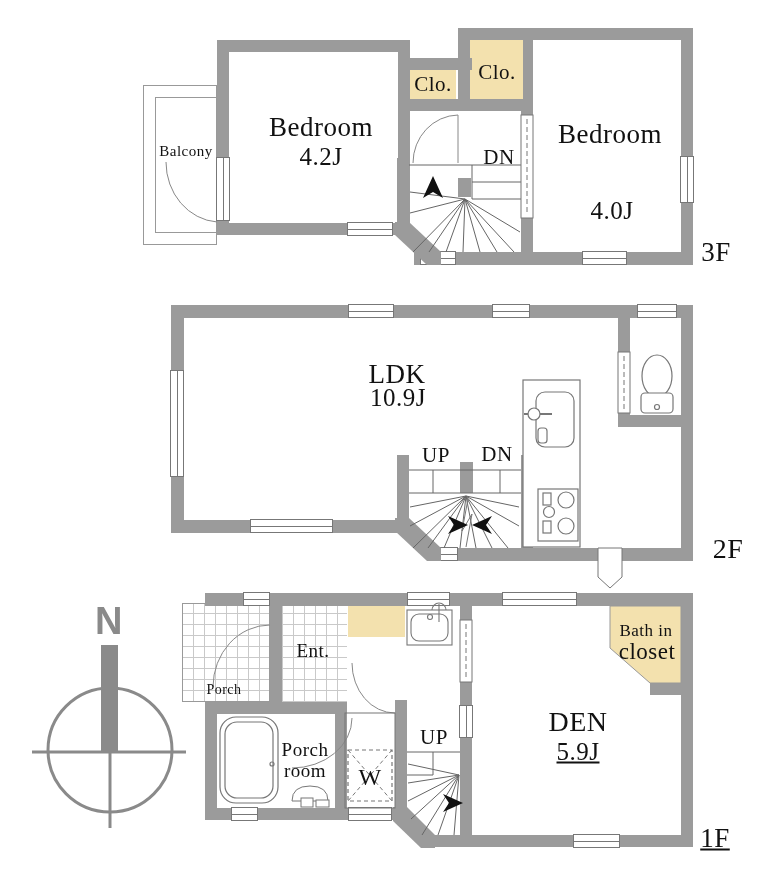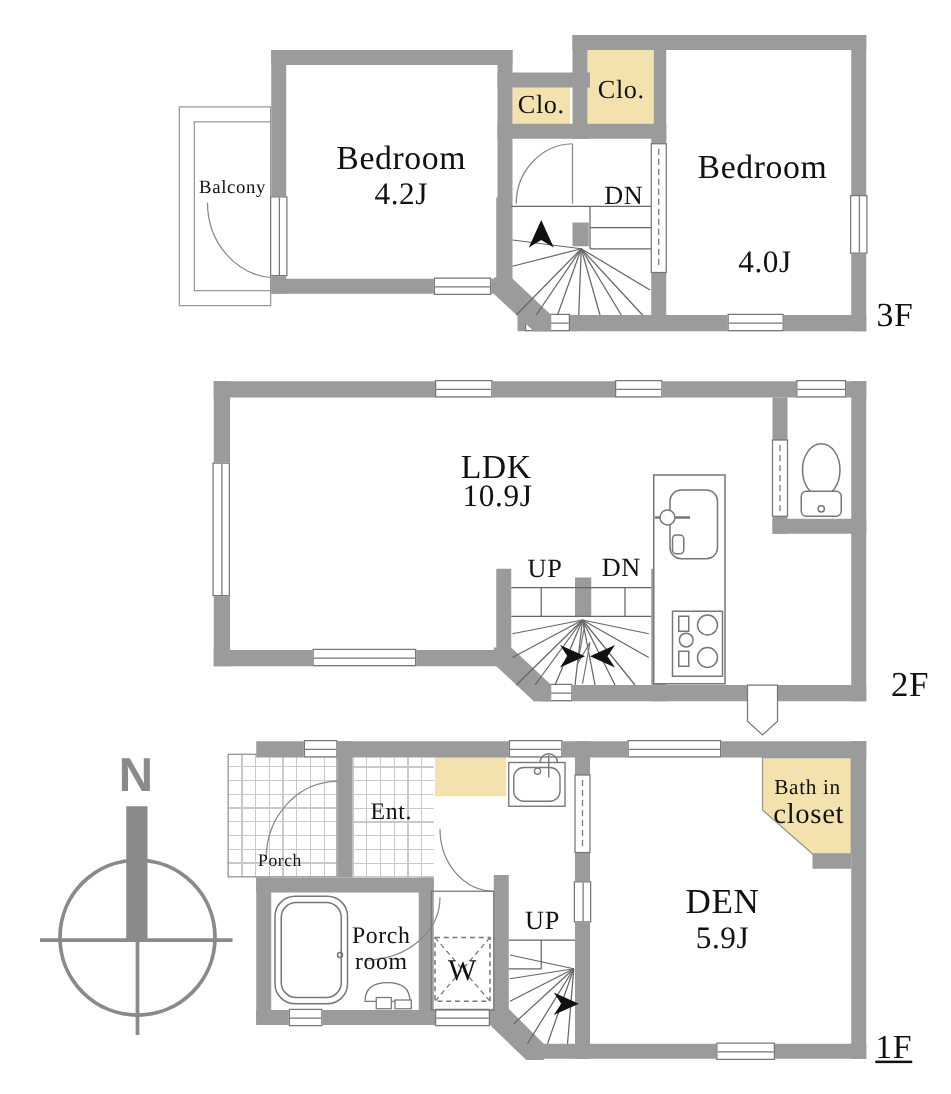--- a/index.html
+++ b/index.html
@@ -261,20 +261,20 @@
   <div class="lb" style="left:497px;top:454px;font-size:21px;">DN</div>
   <div class="lb" style="left:728px;top:549px;font-size:28px;">2F</div>
 
   <div class="lb" style="left:224px;top:690px;font-size:14px;">Porch</div>
   <div class="lb" style="left:313px;top:650px;font-size:19px;text-align:right;">Ent.</div>
   <div class="lb" style="left:305px;top:749px;font-size:19px;">Porch</div>
   <div class="lb" style="left:305px;top:770px;font-size:19px;">room</div>
   <div class="lb" style="left:370px;top:777px;font-size:24px;">W</div>
   <div class="lb" style="left:434px;top:737px;font-size:21px;">UP</div>
   <div class="lb" style="left:578px;top:722px;font-size:28px;">DEN</div>
-  <div class="lb" style="left:578px;top:751px;font-size:25px;">5.9J</div>
+  <div class="lb" style="left:578px;top:751px;font-size:25px;text-decoration:underline;">5.9J</div>
   <div class="lb" style="left:646px;top:630px;font-size:17px;">Bath in</div>
   <div class="lb" style="left:647px;top:651px;font-size:23px;">closet</div>
   <div class="lb" style="left:715px;top:838px;font-size:27px;text-decoration:underline;">1F</div>
 
   <div class="lb n-letter" style="left:109px;top:621px;font-size:38px;">N</div>
 
 </div>
 
 </body></html>

